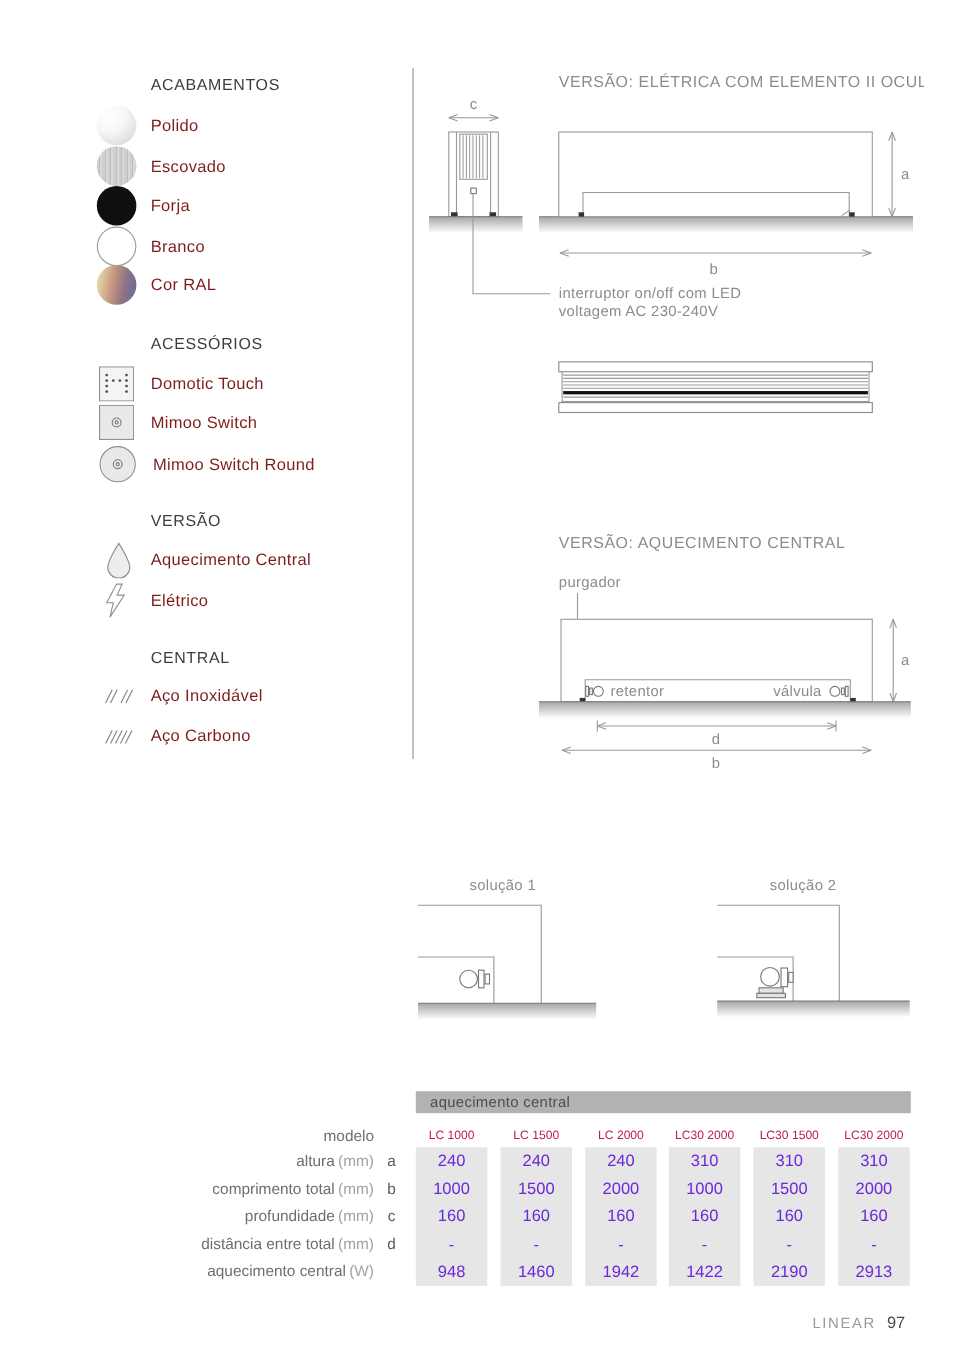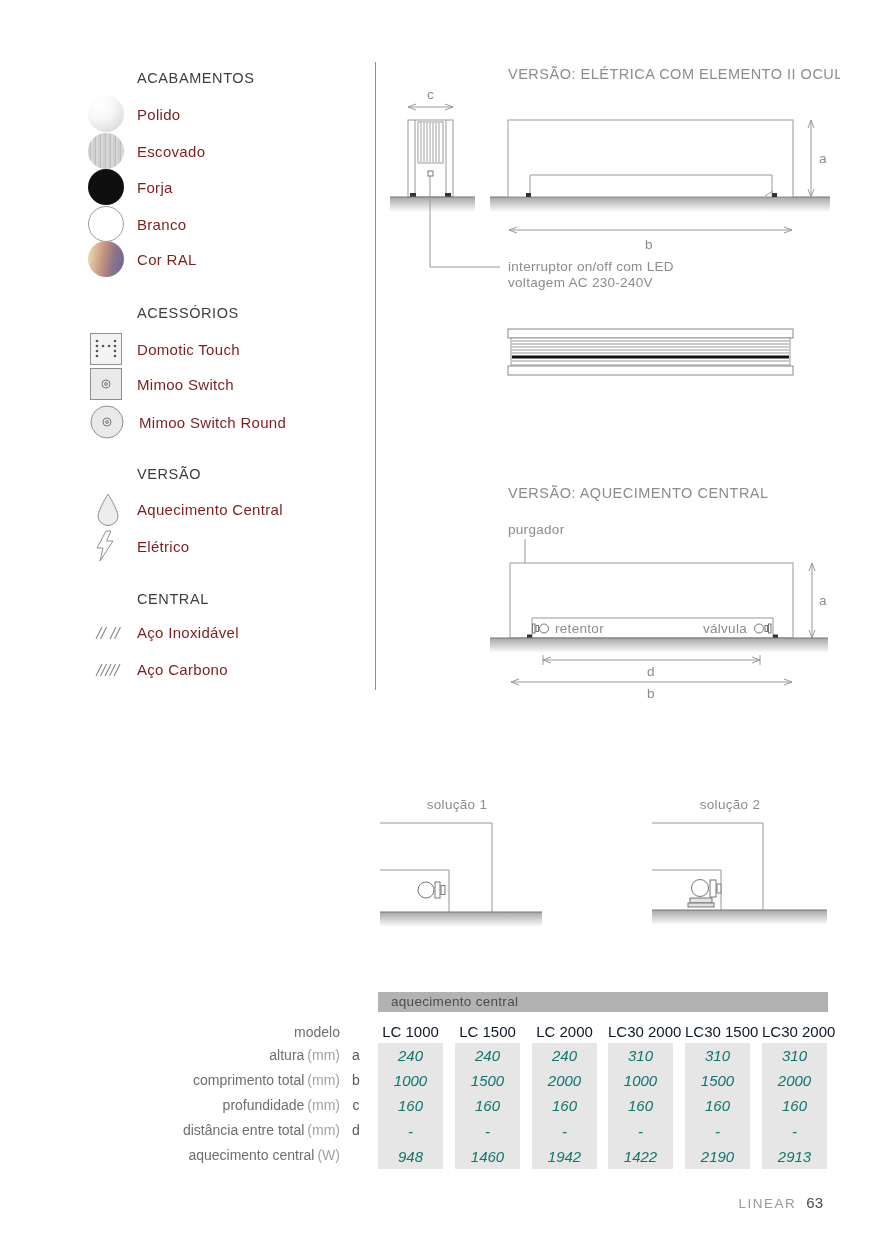--- a/index.html
+++ b/index.html
@@ -21,24 +21,24 @@
   .mat-ic{flex:0 0 auto;margin-right:13px;}
   
   .vdiv{left:375px;top:62px;width:1px;height:628px;background:#8f8f8f;}
   
   .dg-title{font-size:14.5px;fill:#8c8c8c;letter-spacing:.5px;}
   .dg-text{font-size:13.5px;fill:#8c8c8c;letter-spacing:.3px;}
   .dg-dim{font-size:13.5px;fill:#8c8c8c;}
   
   .band{left:378px;top:992px;width:450px;height:20px;background:#b2b2b2;}
   .band span{display:block;padding-left:13px;font-size:13.5px;line-height:20px;color:#4d4d4d;letter-spacing:.3px;}
-  .mhead{width:65px;height:20px;text-align:center;font-size:15px;line-height:20px;color:#0f172a;white-space:nowrap;}
+  .mhead{width:65px;height:20px;text-align:center;font-size:11px;line-height:20px;color:#be185d;white-space:nowrap;}
   .strip{width:65px;height:126px;background:#e6e6e6;display:flex;flex-direction:column;}
   .strip .cell{height:25.2px;display:flex;align-items:center;justify-content:center;
-               font-size:15px;color:#0f766e;font-style:italic;}
+               font-size:15px;color:#6d28d9;}
   .rlabel{left:40px;width:300px;height:25.2px;line-height:25.2px;text-align:right;
           font-size:14px;color:#6e6e6e;white-space:nowrap;}
   .rl-unit{color:#a2a2a2;margin-left:3px;}
   .dimcol{left:344px;width:24px;height:25.2px;line-height:25.2px;text-align:center;
           font-size:14px;color:#5a5a5a;}
   
   .footer{right:52px;top:1194px;white-space:nowrap;}
   .footer .brand{font-size:13.5px;color:#9a9a9a;letter-spacing:1.5px;}
   .footer .pg{font-size:15px;color:#4a4a4a;margin-left:10px;}
 </style>
@@ -412,16 +412,16 @@
   </div>
   <div class="abs strip" style="left:762px;top:1043px">
     <div class="cell">310</div>
     <div class="cell">2000</div>
     <div class="cell">160</div>
     <div class="cell">-</div>
     <div class="cell">2913</div>
   </div>
 
   <div class="abs footer">
-    <span class="brand">LINEAR</span><span class="pg">63</span>
+    <span class="brand">LINEAR</span><span class="pg">97</span>
   </div>
 
 </div>
 
 </body></html>

